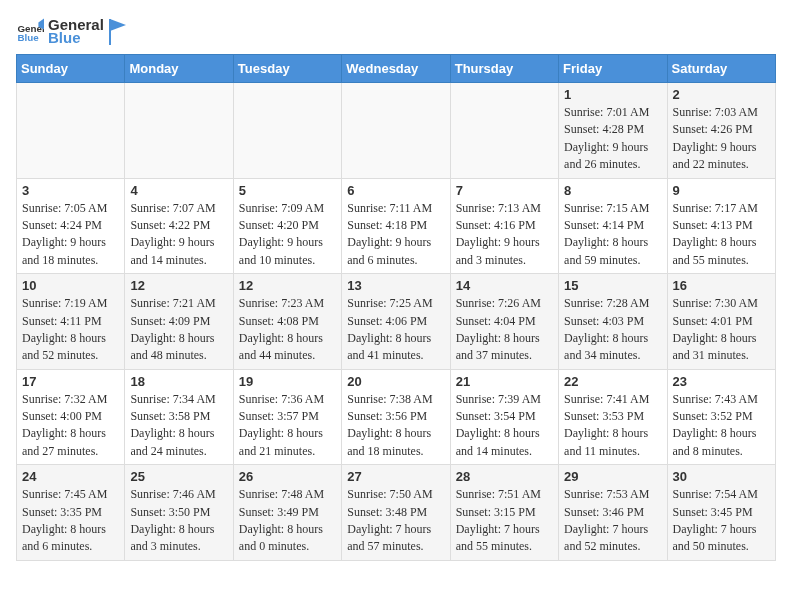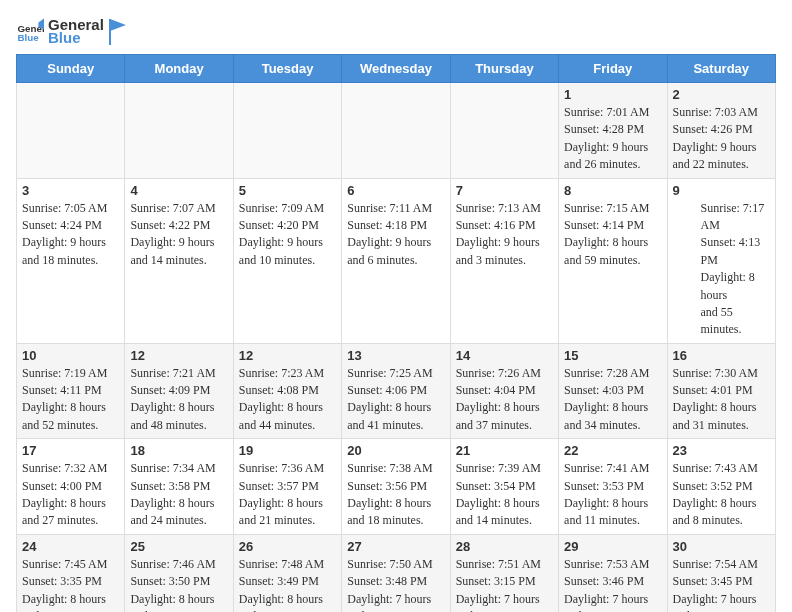--- a/index.html
+++ b/index.html
@@ -40,22 +40,22 @@
     table {
       width: 100%;
       border-collapse: collapse;
       table-layout: fixed;
     }
     thead tr th {
       background: #4a90d9;
       color: #fff;
       font-size: 13px;
       font-weight: bold;
-      padding: 6px 12px;
-      text-align: center;
+      padding: 6px 4px;
+      text-align: left;
       border: 1px solid #3a7fc1;
     }
     tbody tr td {
       vertical-align: top;
       padding: 4px 5px;
       font-size: 10.5px;
       color: #333;
       border: 1px solid #ddd;
       height: 88px;
       background: #fff;
@@ -180,21 +180,21 @@
         </td>
         <td>
           <span class="day-number">8</span>
           <div class="day-info" style="white-space: pre-line;">Sunrise: 7:15 AM
 Sunset: 4:14 PM
 Daylight: 8 hours
 and 59 minutes.</div>
         </td>
         <td>
           <span class="day-number">9</span>
-          <div class="day-info" style="white-space: pre-line; margin-left: 28px;">Sunrise: 7:17 AM
+          <div class="day-info" style="white-space: pre-line;">Sunrise: 7:17 AM
 Sunset: 4:13 PM
 Daylight: 8 hours
 and 55 minutes.</div>
         </td>
       </tr>
       <tr>
         <td>
           <span class="day-number">10</span>
           <div class="day-info" style="white-space: pre-line;">Sunrise: 7:19 AM
 Sunset: 4:11 PM

